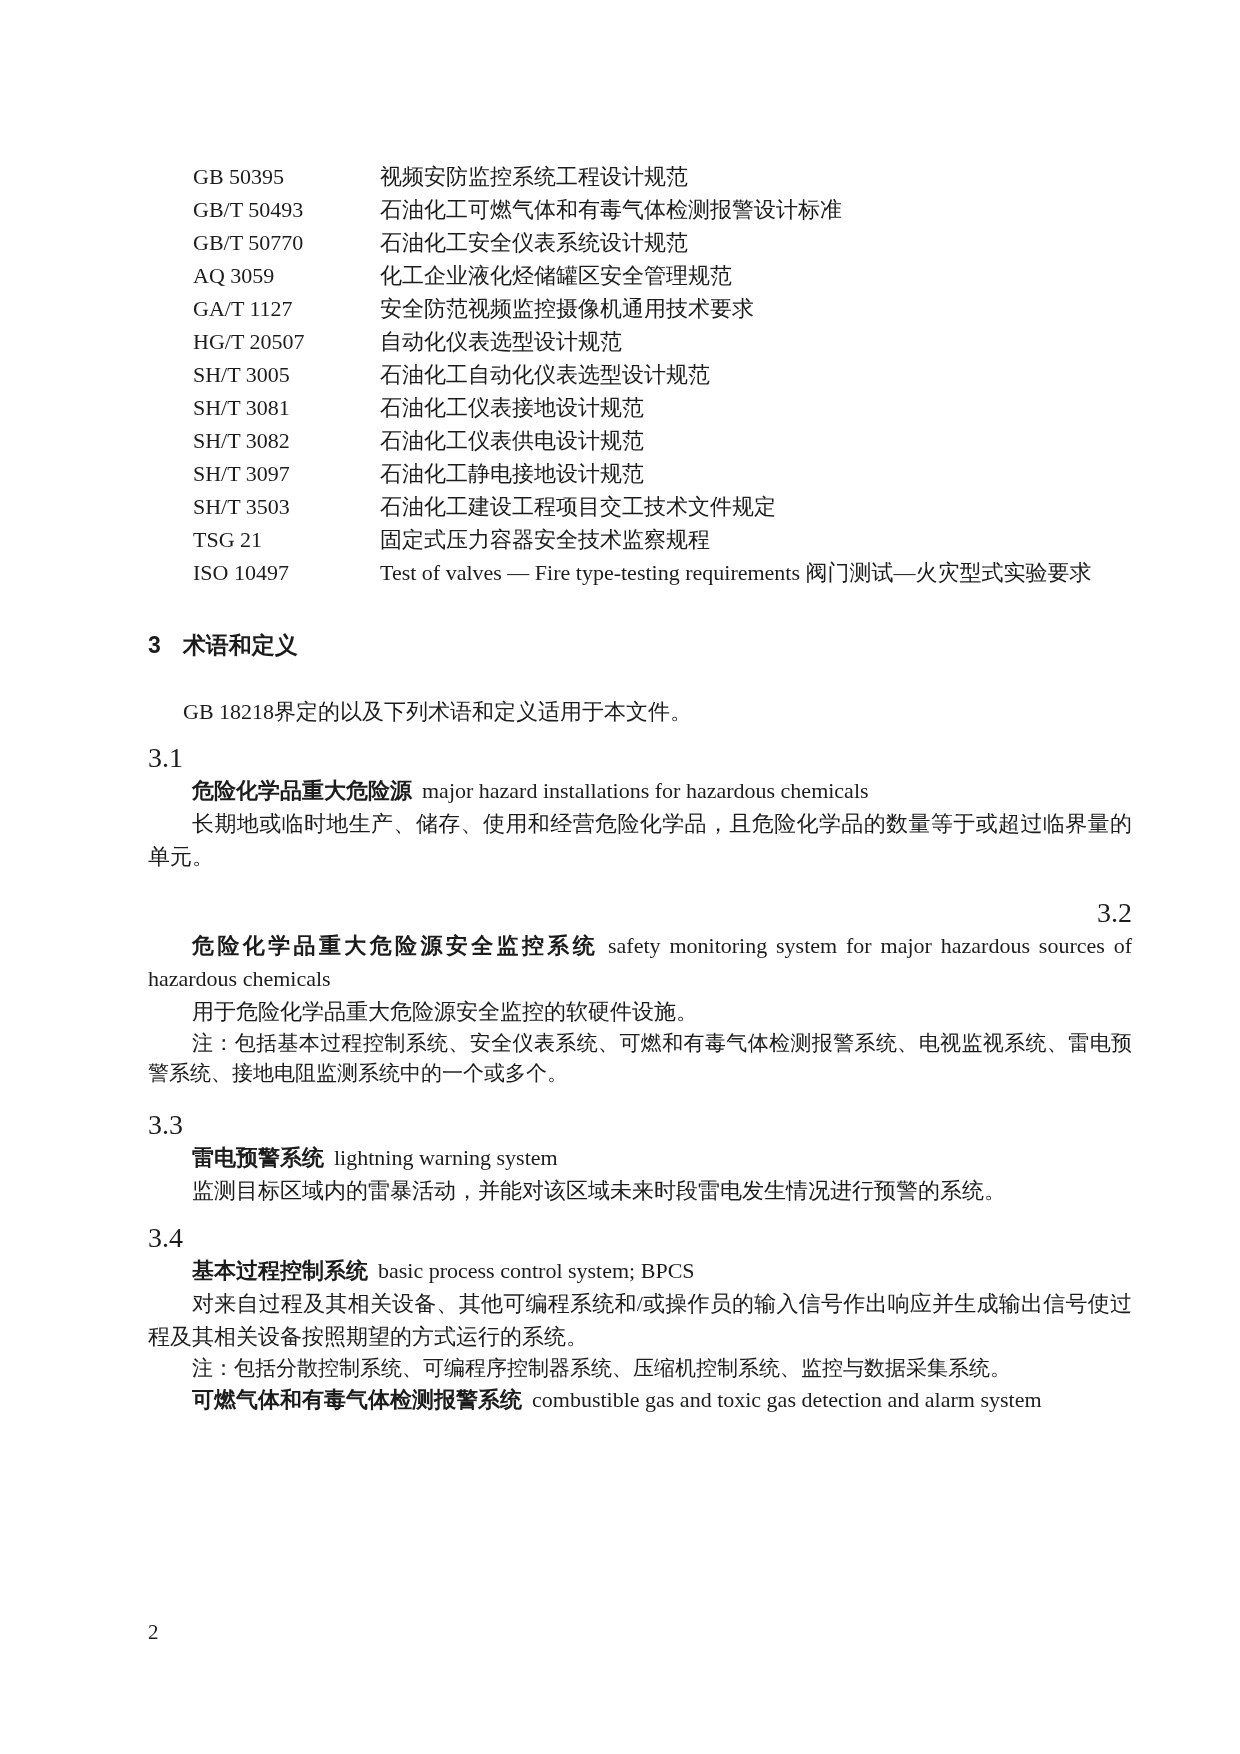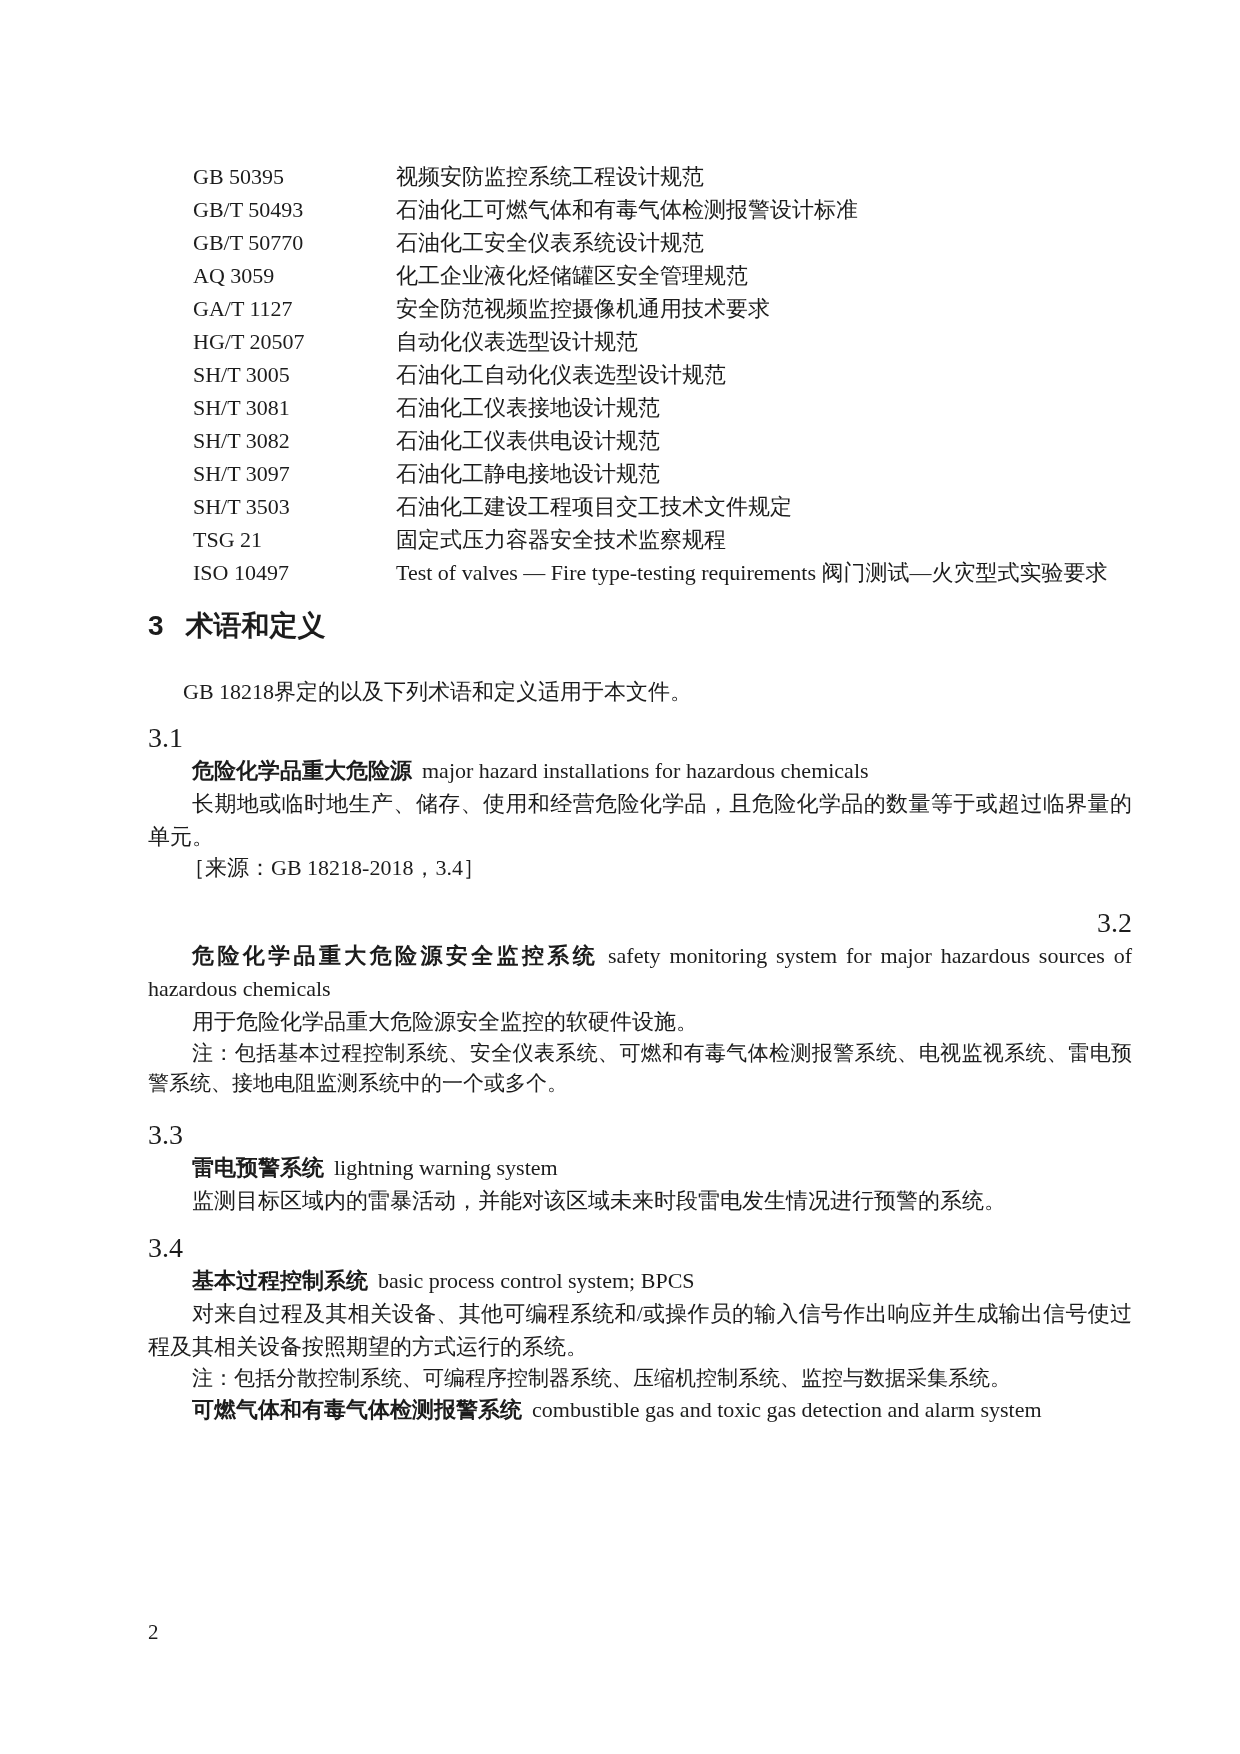--- a/index.html
+++ b/index.html
@@ -14,41 +14,41 @@
     overflow: hidden;
   }
   .content {
     position: absolute;
     left: 148px;
     top: 0;
     width: 984px;
   }
   
   .ref-list { padding-top: 160px; }
-  .ref-row { display: flex; align-items: flex-start; gap: 16px; }
+  .ref-row { display: flex; align-items: flex-start; }
   .ref-code {
     flex: none;
     margin-left: 45px;
     width: 187px;
     font-size: 22px;
     line-height: 33px;
     white-space: nowrap;
   }
   .ref-title {
     flex: none;
     max-width: 745px;
     font-size: 22px;
     line-height: 33px;
   }
   
   .sec-heading {
-    margin-top: 20px;
+    margin-top: 40px;
     font-family: "Liberation Sans", "DejaVu Sans", sans-serif;
     font-weight: bold;
-    font-size: 28px;
+    font-size: 23px;
     line-height: 33px;
   }
   .sec-heading .sec-title { margin-left: 22px; }
   
   .intro {
     margin-top: 33px;
     font-size: 22px;
     line-height: 33px;
     text-indent: 35px;
   }
@@ -167,21 +167,20 @@
       <span class="sec-num">3</span><span class="sec-title">术语和定义</span>
     </div>
 
     <div class="intro">GB 18218界定的以及下列术语和定义适用于本文件。</div>
 
     <div class="term-num m-t1">3.1</div>
     <div class="term-name">
       <span class="term-zh">危险化学品重大危险源</span><span class="term-en">major hazard installations for hazardous chemicals</span>
     </div>
     <div class="term-def">长期地或临时地生产、储存、使用和经营危险化学品，且危险化学品的数量等于或超过临界量的单元。</div>
-    <div class="term-source">［来源：GB 18218-2018，3.4］</div>
 
     <div class="term-num m-t2">3.2</div>
     <div class="term-name">
       <span class="term-zh">危险化学品重大危险源安全监控系统</span><span class="term-en">safety monitoring system for major hazardous sources of hazardous chemicals</span>
     </div>
     <div class="term-def">用于危险化学品重大危险源安全监控的软硬件设施。</div>
     <div class="term-note">注：包括基本过程控制系统、安全仪表系统、可燃和有毒气体检测报警系统、电视监视系统、雷电预警系统、接地电阻监测系统中的一个或多个。</div>
 
     <div class="term-num m-t3">3.3</div>
     <div class="term-name">

